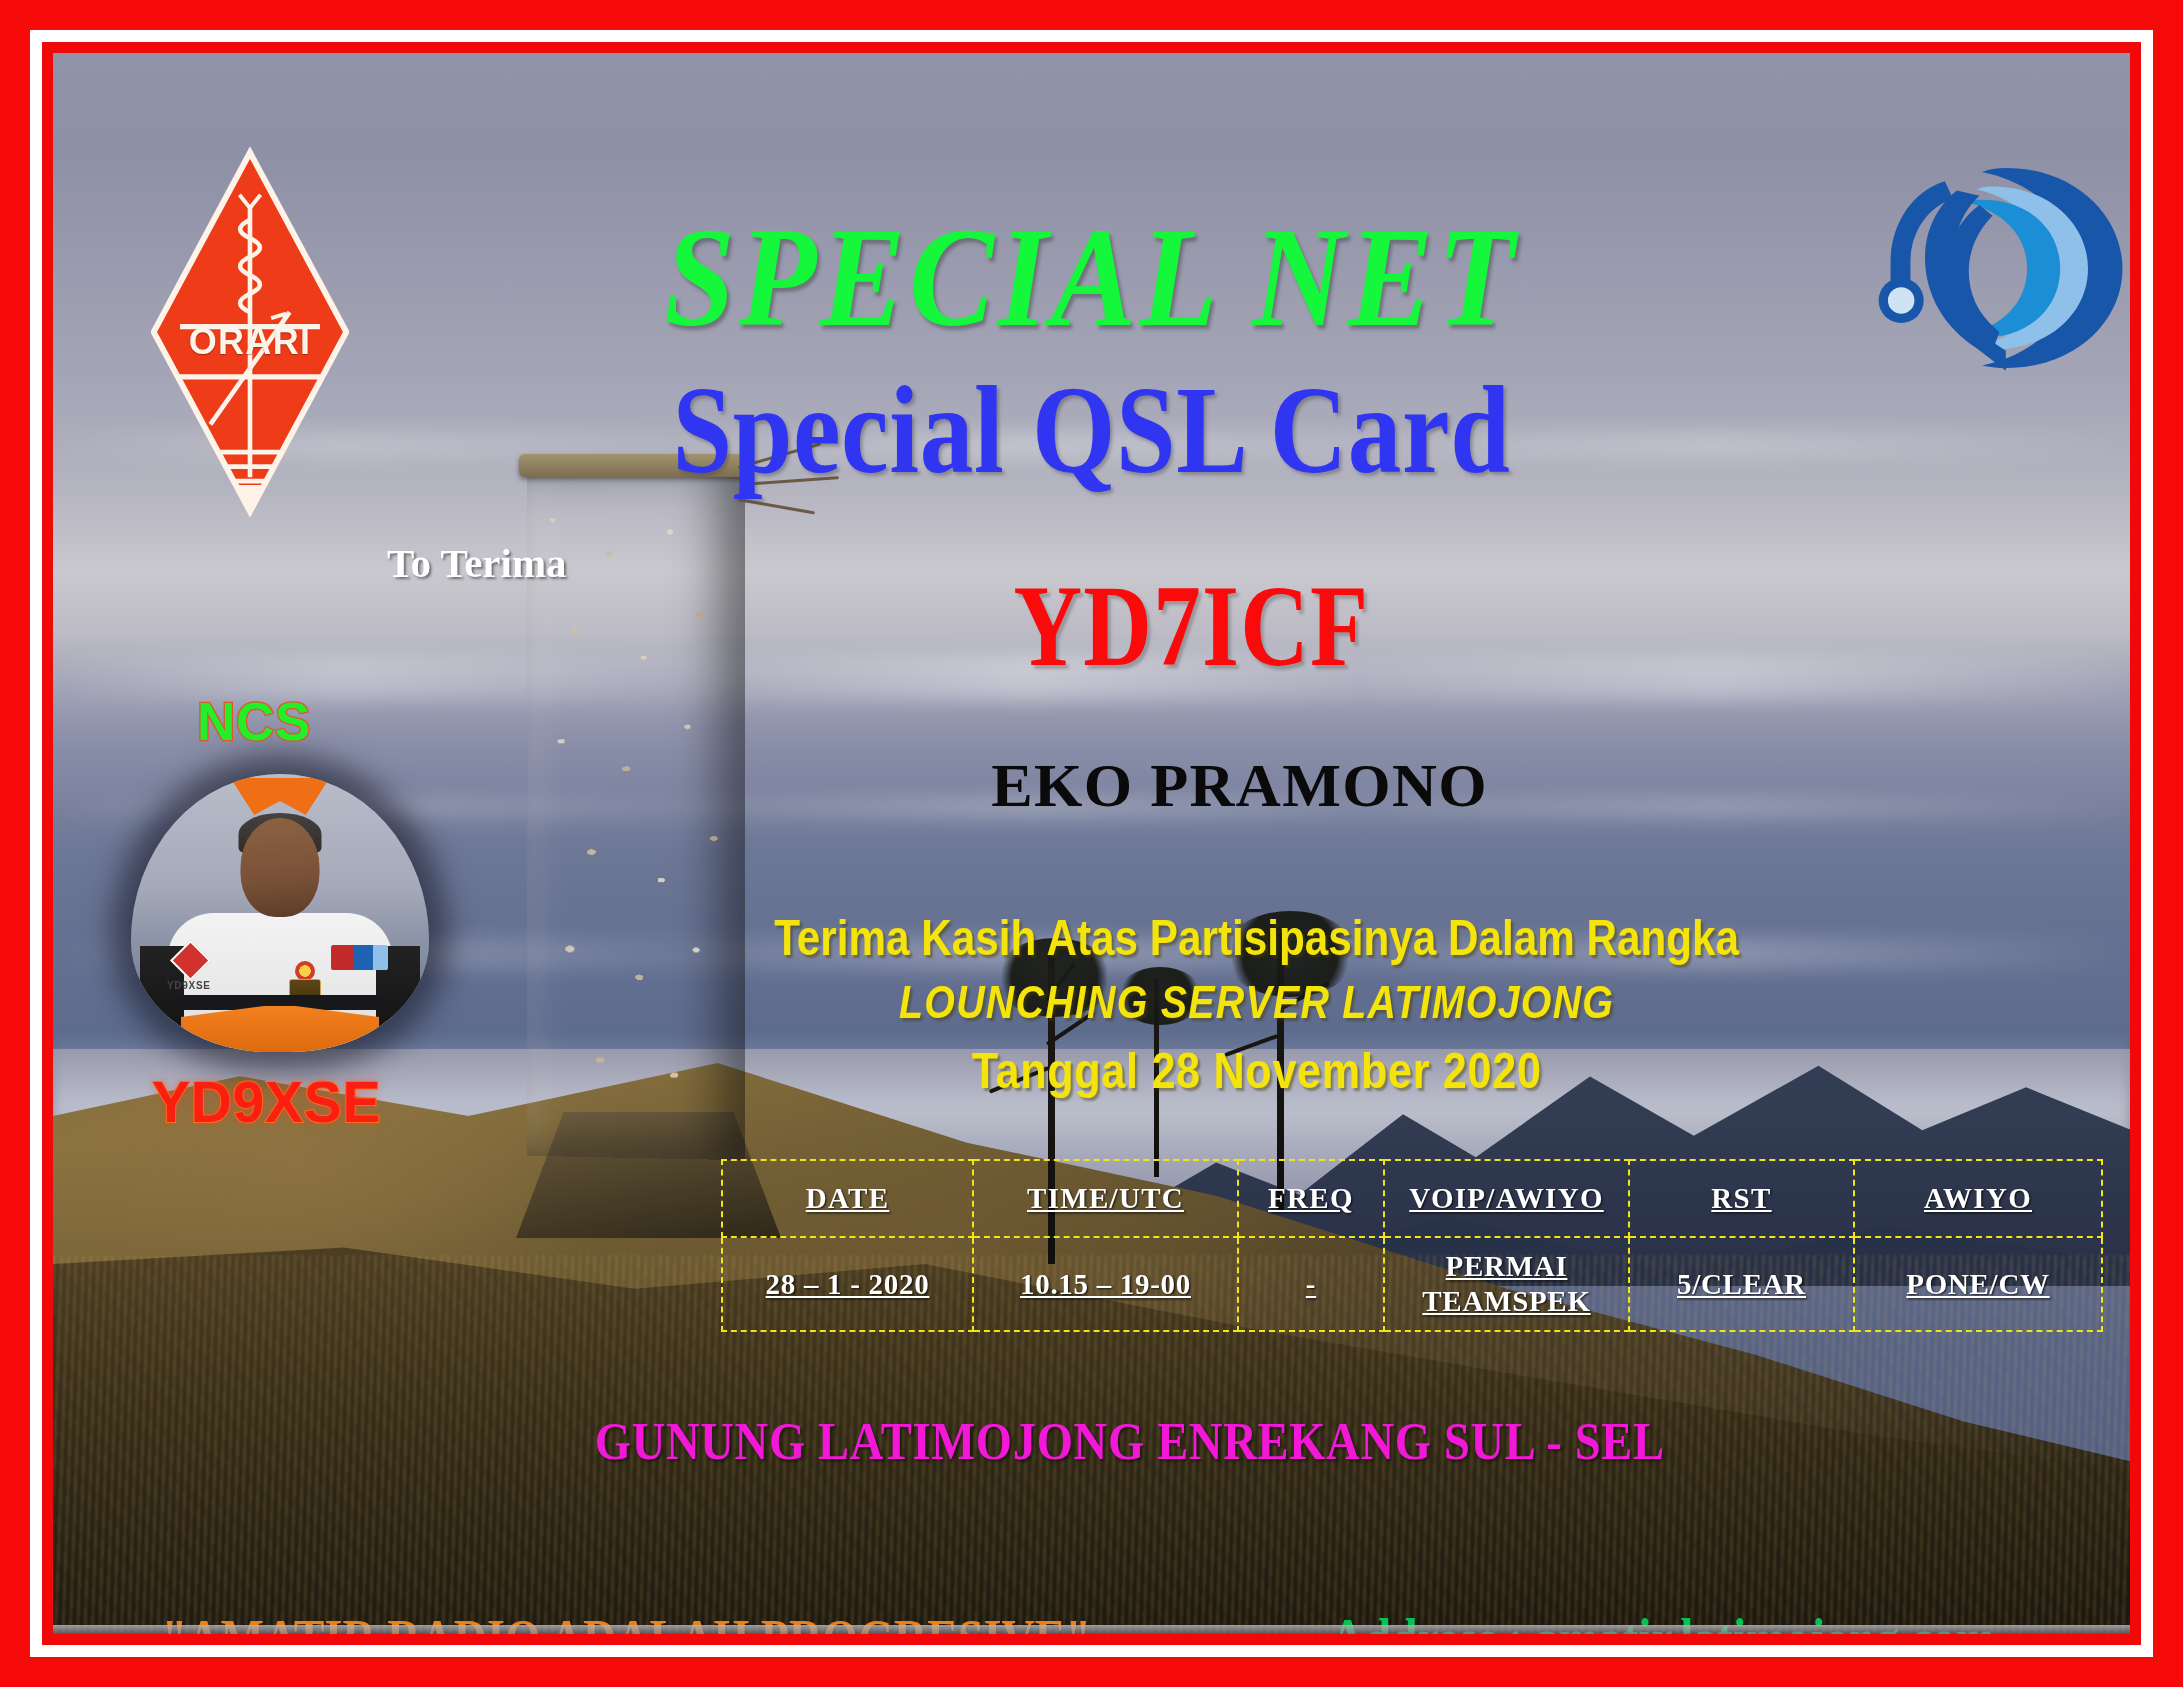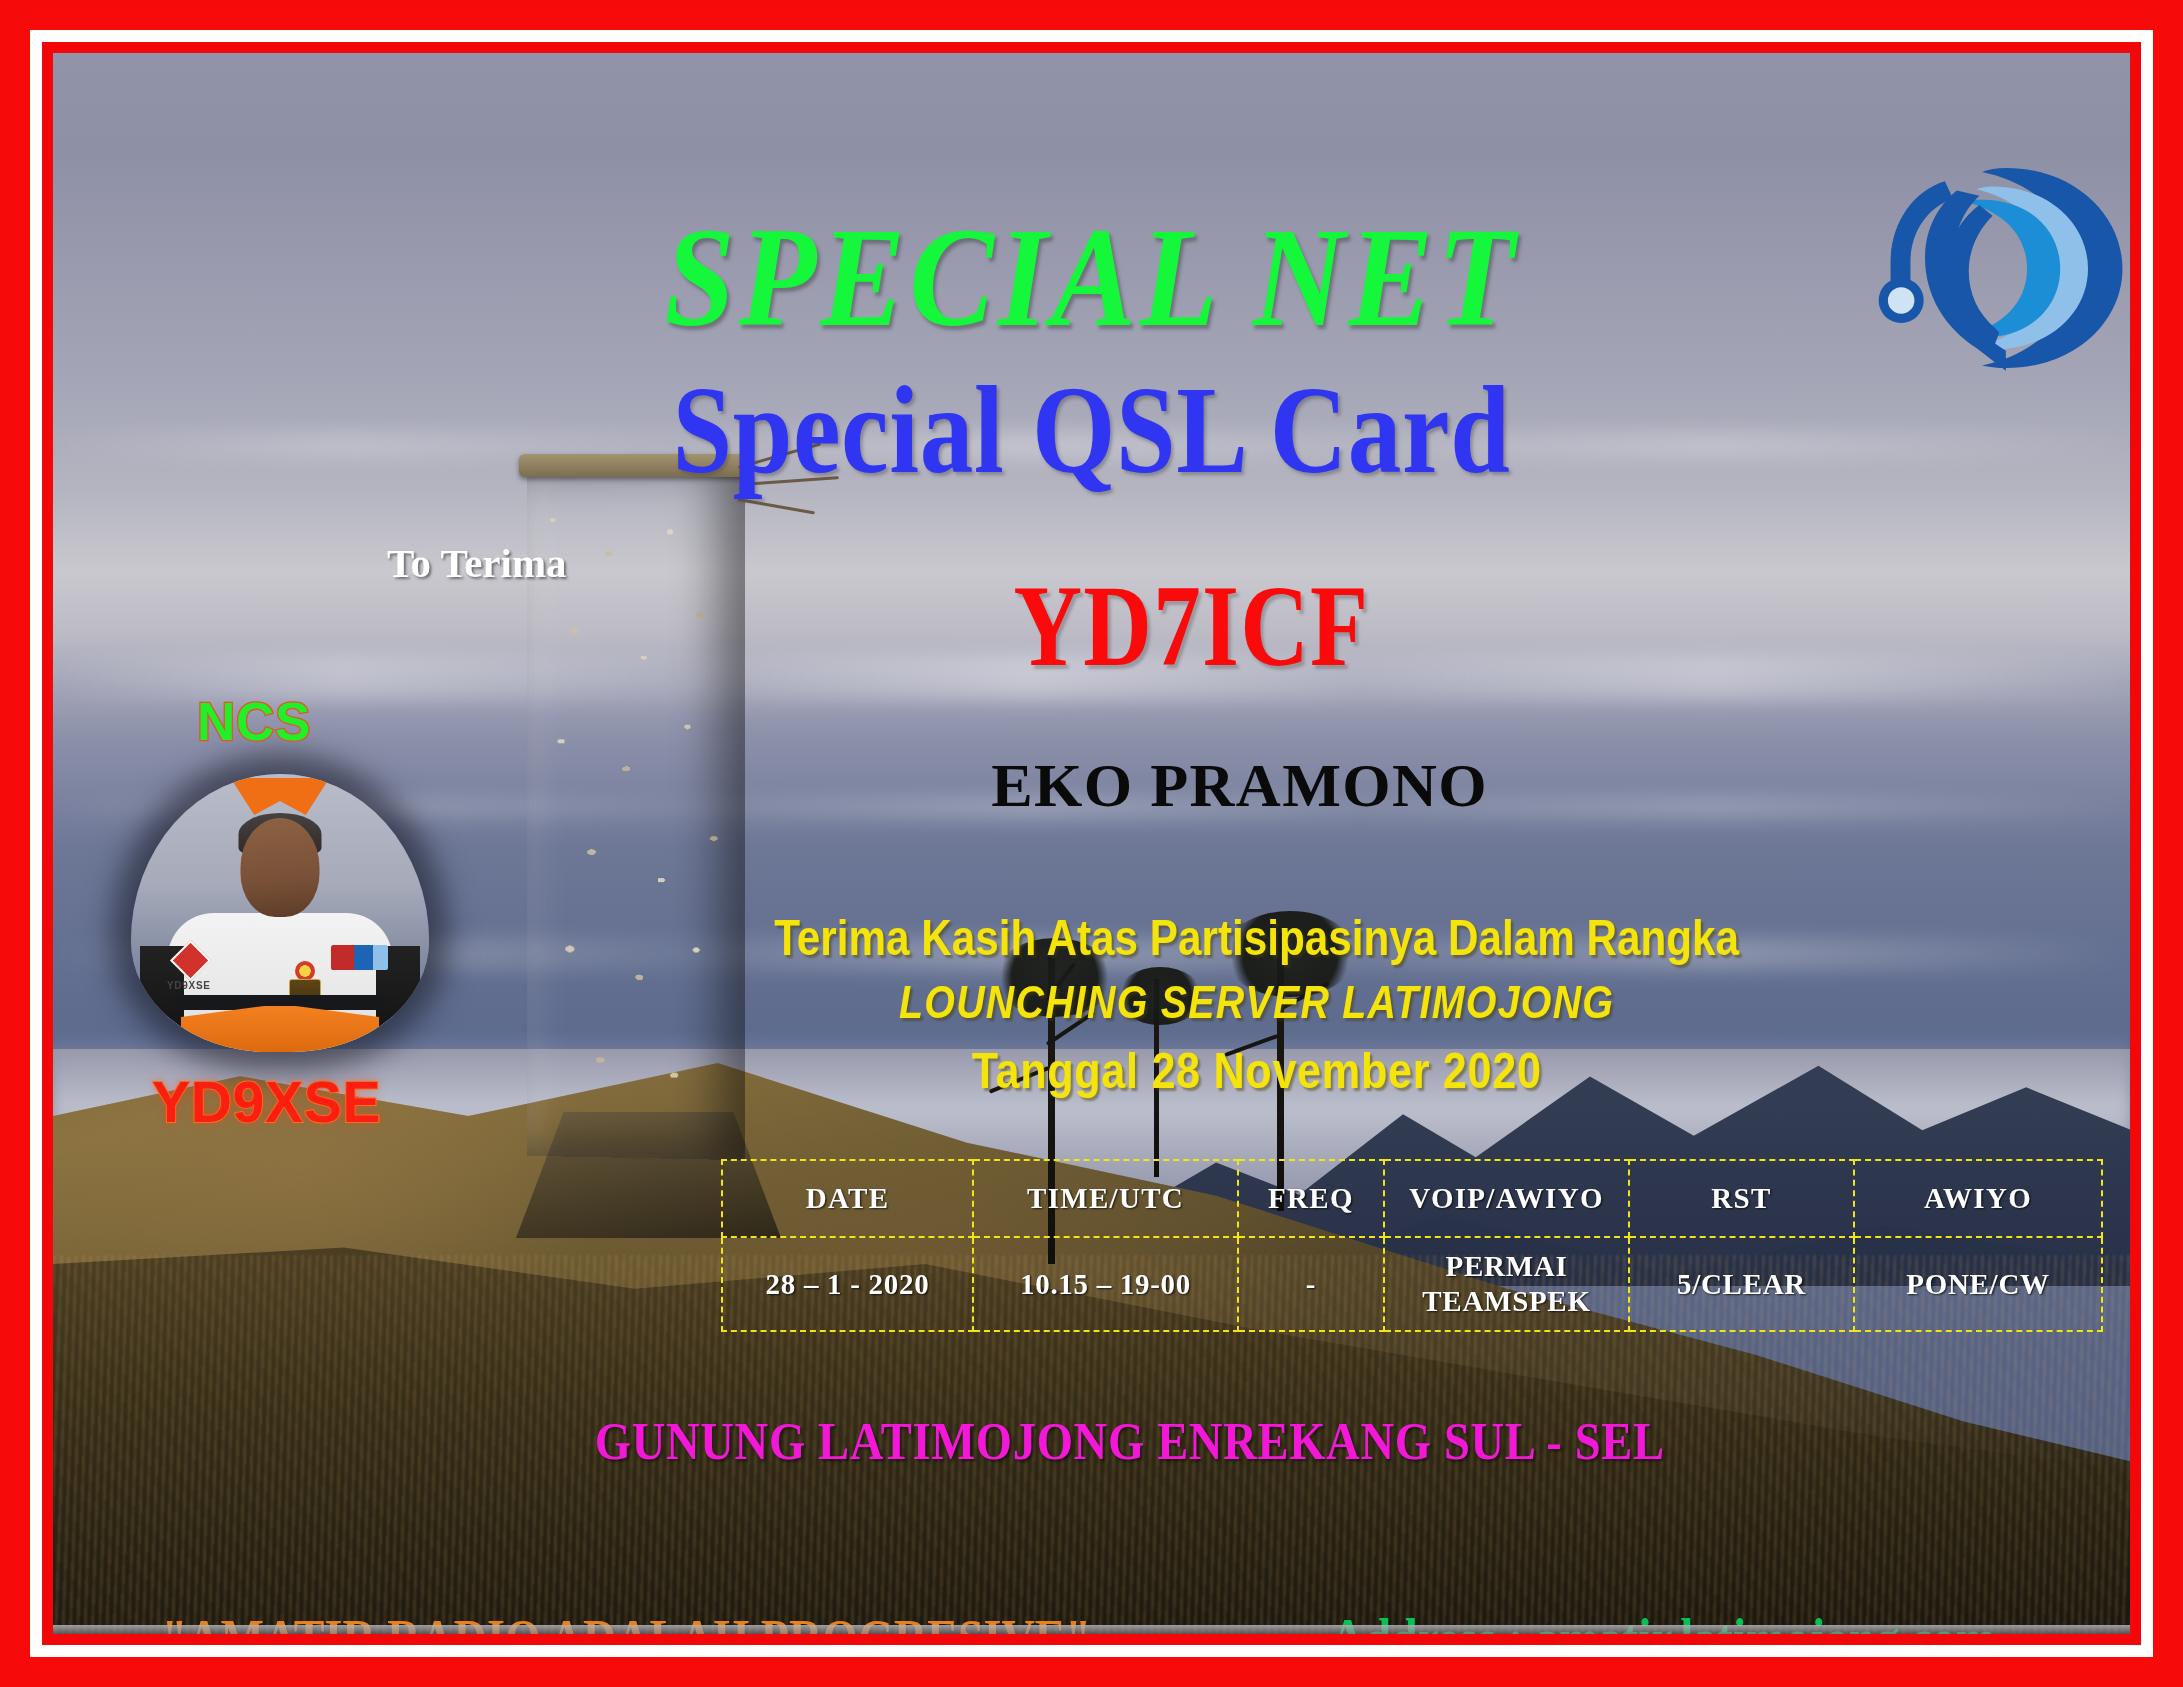--- a/index.html
+++ b/index.html
@@ -350,20 +350,21 @@
     table-layout:fixed;
   }
   #log-table th, #log-table td {
     border:2px dashed #f2e515;
     font-family:"Liberation Serif", serif;
     font-weight:700;
     color:#ffffff;
     text-align:center;
     text-shadow:1.3px 1.3px 2px rgba(0,0,0,.7);
     padding:0;
+    text-decoration:underline;
   }
   #log-table th { height:77px; font-size:29px; letter-spacing:1.3px; }
   #log-table td { height:94px; font-size:29px; letter-spacing:0.7px; line-height:1.2; }
   .col-date { width:251px; }
   .col-time { width:265px; }
   .col-freq { width:146px; }
   .col-voip { width:245px; }
   .col-rst  { width:225px; }
   .col-mode { width:248px; }
 
@@ -440,20 +441,38 @@
       <div class="trunk" style="left:53px; height:278px;"></div>
       <div class="branch" style="left:53px; bottom:198px; width:60px; transform:rotate(-28deg);"></div>
       <div class="branch" style="left:53px; bottom:177px; width:56px; transform:rotate(160deg);"></div>
       <div class="foliage" style="left:0px; top:-22.5px; width:132px; height:86px;"></div>
     </div>
     <div class="tree" style="left:1065px; bottom:457px; width:79px; height:198px;">
       <div class="trunk" style="left:36px; height:198px; width:5.3px;"></div>
       <div class="foliage" style="left:-1.3px; top:-12px; width:86px; height:58px;"></div>
     </div>
 
+    <div id="orari-logo">
+      <div id="orari-diamond"></div>
+      <svg viewBox="0 0 300 560" style="position:absolute;inset:0;width:100%;height:100%;">
+        <polygon points="150,8 296,280 150,552 4,280" fill="none" stroke="#fdf3e8" stroke-width="9"></polygon>
+        <line x1="150" y1="90" x2="150" y2="500" stroke="#fdf3e8" stroke-width="7"></line>
+        <path d="M150 92 L134 72 M150 92 L166 72" stroke="#fdf3e8" stroke-width="6" fill="none"></path>
+        <path d="M150 110 q-30 14 0 28 q30 14 0 28 q-30 14 0 28 q30 14 0 28 q-30 14 0 28" stroke="#fdf3e8" stroke-width="7" fill="none"></path>
+        <line x1="90" y1="420" x2="210" y2="250" stroke="#fdf3e8" stroke-width="7"></line>
+        <path d="M205 252 L196 276 M205 252 L182 259" stroke="#fdf3e8" stroke-width="6" fill="none"></path>
+        <line x1="44" y1="272" x2="256" y2="272" stroke="#fdf3e8" stroke-width="8"></line>
+        <line x1="44" y1="348" x2="256" y2="348" stroke="#fdf3e8" stroke-width="8"></line>
+        <line x1="104" y1="462" x2="196" y2="462" stroke="#fdf3e8" stroke-width="7"></line>
+        <line x1="114" y1="484" x2="186" y2="484" stroke="#fdf3e8" stroke-width="7"></line>
+        <line x1="124" y1="506" x2="176" y2="506" stroke="#fdf3e8" stroke-width="7"></line>
+        <polygon points="150,552 132,512 168,512" fill="#fdf3e8"></polygon>
+      </svg>
+      <div id="orari-text">ORARI</div>
+    </div>
 
     <svg id="roip-logo" viewBox="0 0 400 350">
       <path d="M196 24 C300 24 372 96 372 176 C372 256 300 326 196 326
                C182 326 170 324 160 322 C240 306 300 250 300 176
                C300 102 240 46 160 30 C170 26 182 24 196 24 Z" fill="#1756a8"></path>
       <path d="M176 52 C262 52 320 110 320 176 C320 242 262 298 176 298
                C166 298 158 296 152 294 C218 278 264 234 264 176
                C264 118 218 72 152 56 C158 54 166 52 176 52 Z" fill="#8fc0ea"></path>
       <path d="M160 72 C232 72 278 118 278 176 C278 234 232 280 160 280
                C150 280 142 279 136 277 C190 262 228 228 228 176

